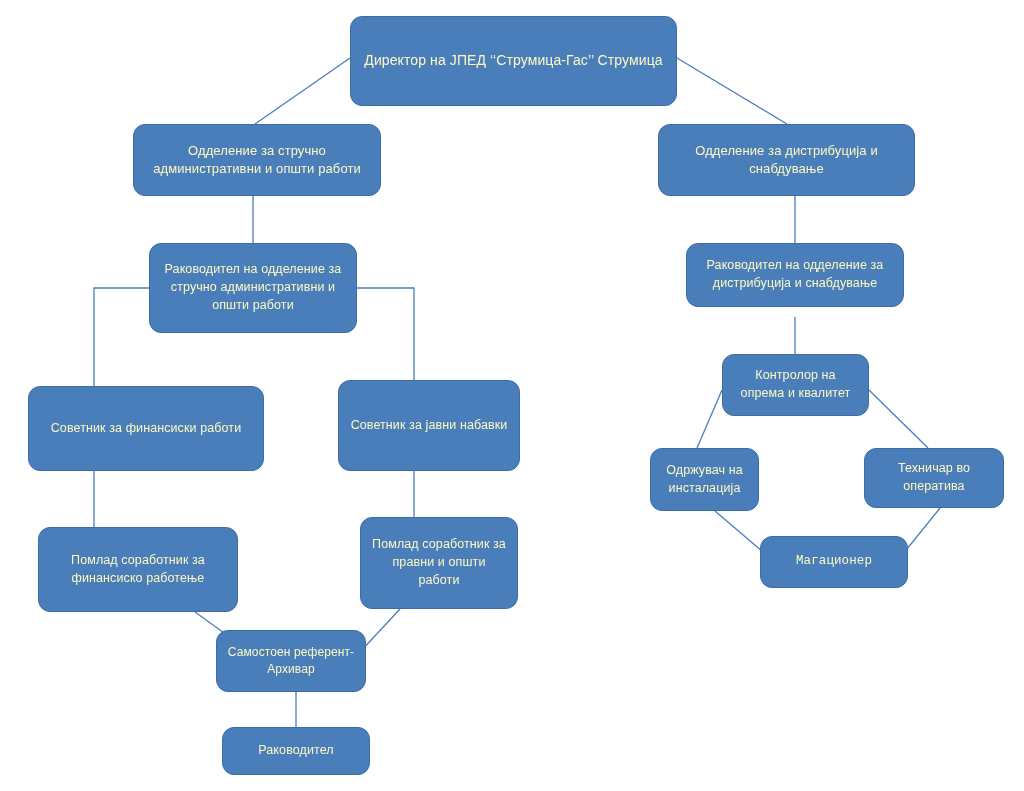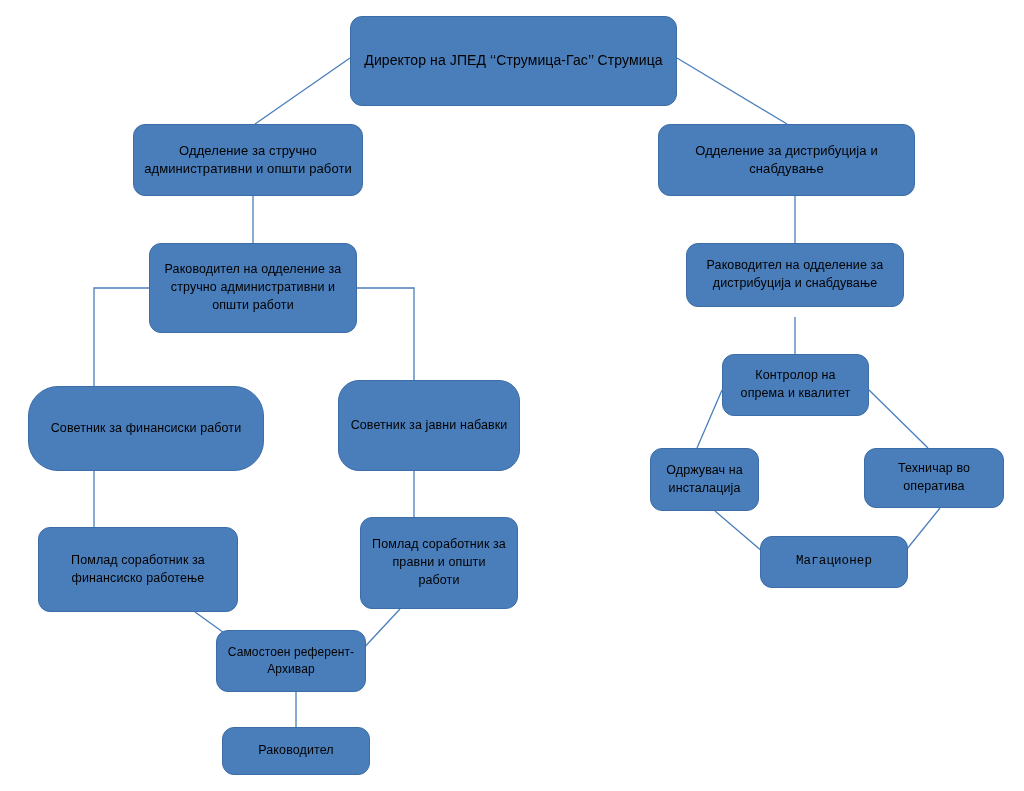--- a/index.html
+++ b/index.html
@@ -22,21 +22,21 @@
     width: 1024px;
     height: 791px;
     pointer-events: none;
   }
   .node {
     position: absolute;
     box-sizing: border-box;
     background: #4a7ebb;
     border: 1px solid #3c6da6;
     border-radius: 12px;
-    color: #000000;
+    color: #fef9c3;
     display: flex;
     align-items: center;
     justify-content: center;
     text-align: center;
     line-height: 1.42;
     padding: 4px 10px;
     letter-spacing: 0.1px;
     z-index: 2;
   }
   .node span {
@@ -63,36 +63,36 @@
       <path d="M 795,317 L 795,354" fill="none" stroke="#4a7ebb" stroke-width="1.3"></path>
       <path d="M 722,390 L 697,448" fill="none" stroke="#4a7ebb" stroke-width="1.3"></path>
       <path d="M 869,390 L 928,448" fill="none" stroke="#4a7ebb" stroke-width="1.3"></path>
       <path d="M 715,511 L 784,570" fill="none" stroke="#4a7ebb" stroke-width="1.3"></path>
       <path d="M 940,508 L 890,570" fill="none" stroke="#4a7ebb" stroke-width="1.3"></path>
     </svg>
   <div id="nodes-layer">
       <div class="node" style="left: 350px; top: 16px; width: 327px; height: 90px; font-size: 14px;">
         <span>Директор на ЈПЕД ‘‘Струмица-Гас’’ Струмица</span>
       </div>
-      <div class="node" style="left: 133px; top: 124px; width: 230px; height: 72px; font-size: 13px;">
+      <div class="node" style="left: 133px; top: 124px; width: 248px; height: 72px; font-size: 13px;">
         <span>Одделение за стручно административни и општи работи</span>
       </div>
       <div class="node" style="left: 658px; top: 124px; width: 257px; height: 72px; font-size: 13px;">
         <span>Одделение за дистрибуција и снабдување</span>
       </div>
       <div class="node" style="left: 149px; top: 243px; width: 208px; height: 90px; font-size: 12.5px;">
         <span>Раководител на одделение за стручно административни и општи работи</span>
       </div>
       <div class="node" style="left: 686px; top: 243px; width: 218px; height: 64px; font-size: 12.5px;">
         <span>Раководител на одделение за дистрибуција  и снабдување</span>
       </div>
-      <div class="node" style="left: 28px; top: 386px; width: 236px; height: 85px; font-size: 12.5px; border-radius: 30px;">
+      <div class="node" style="left: 28px; top: 386px; width: 236px; height: 85px; font-size: 12.5px;">
         <span>Советник за финансиски работи</span>
       </div>
-      <div class="node" style="left: 338px; top: 380px; width: 182px; height: 91px; font-size: 12.5px; border-radius: 21px;">
+      <div class="node" style="left: 338px; top: 380px; width: 182px; height: 91px; font-size: 12.5px;">
         <span>Советник за јавни набавки</span>
       </div>
       <div class="node" style="left: 722px; top: 354px; width: 147px; height: 62px; font-size: 12.5px; text-align: center;">
         <span>Контролор на опрема и квалитет</span>
       </div>
       <div class="node" style="left: 38px; top: 527px; width: 200px; height: 85px; font-size: 12.5px;">
         <span>Помлад соработник за финансиско работење</span>
       </div>
       <div class="node" style="left: 360px; top: 517px; width: 158px; height: 92px; font-size: 12.5px; justify-content: flex-end;">
         <span>Помлад соработник за правни и општи работи</span>

